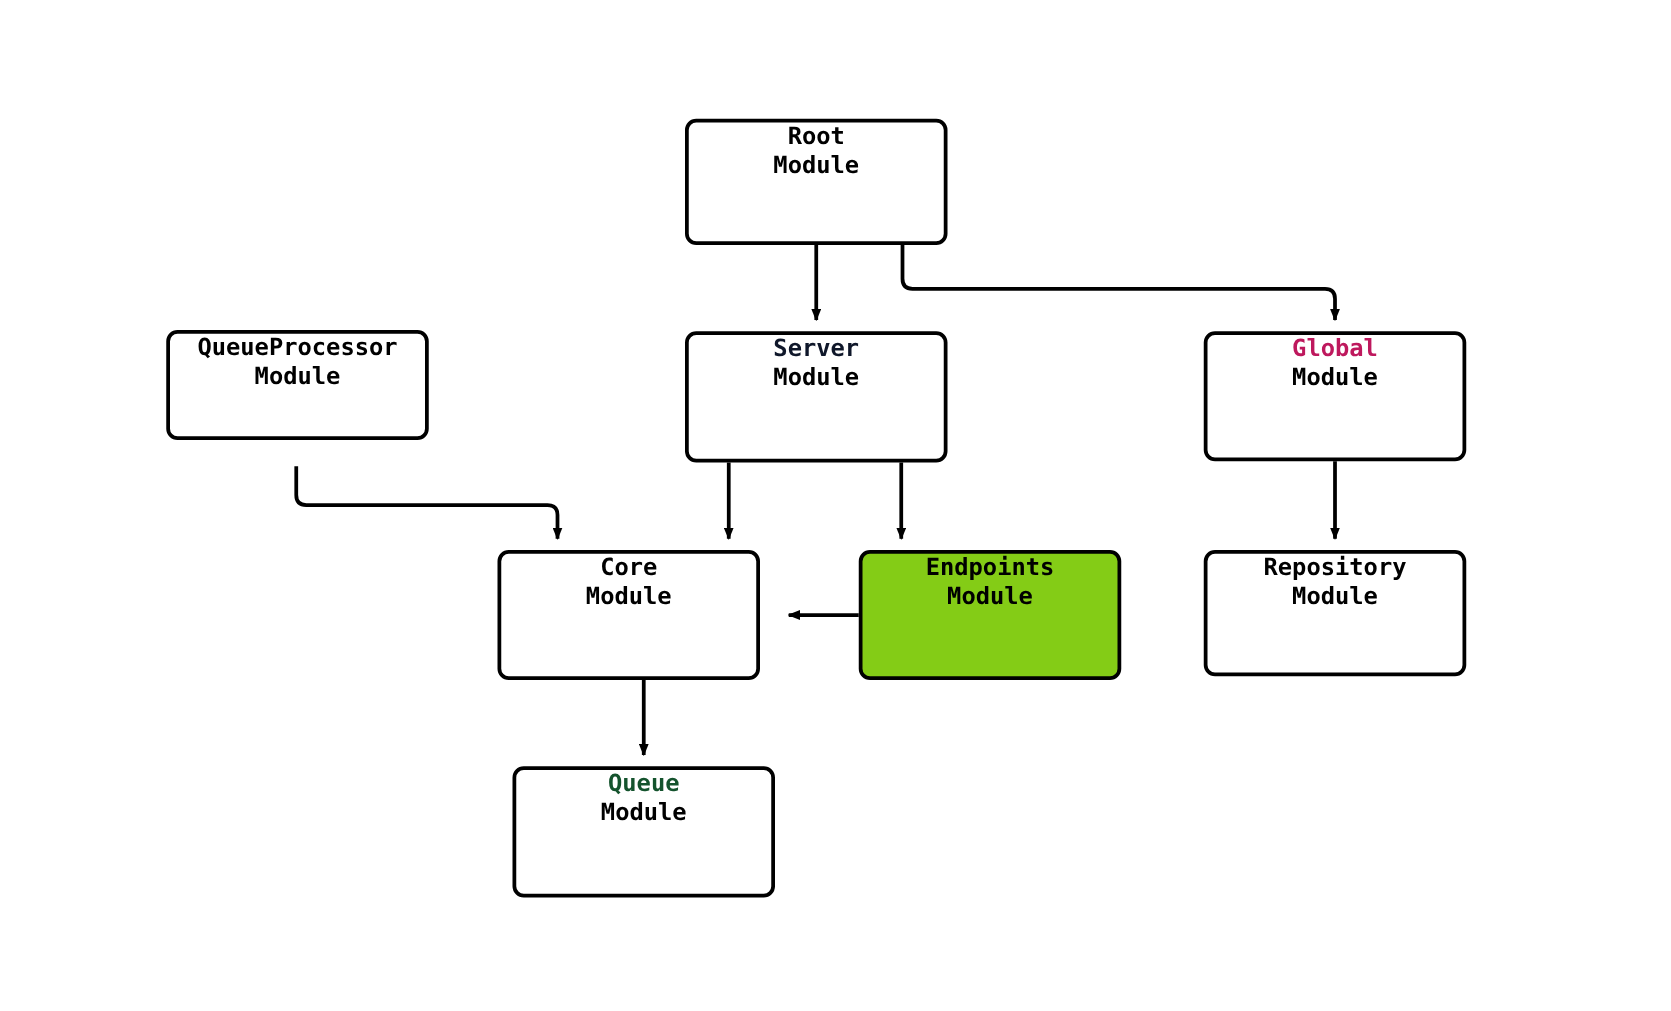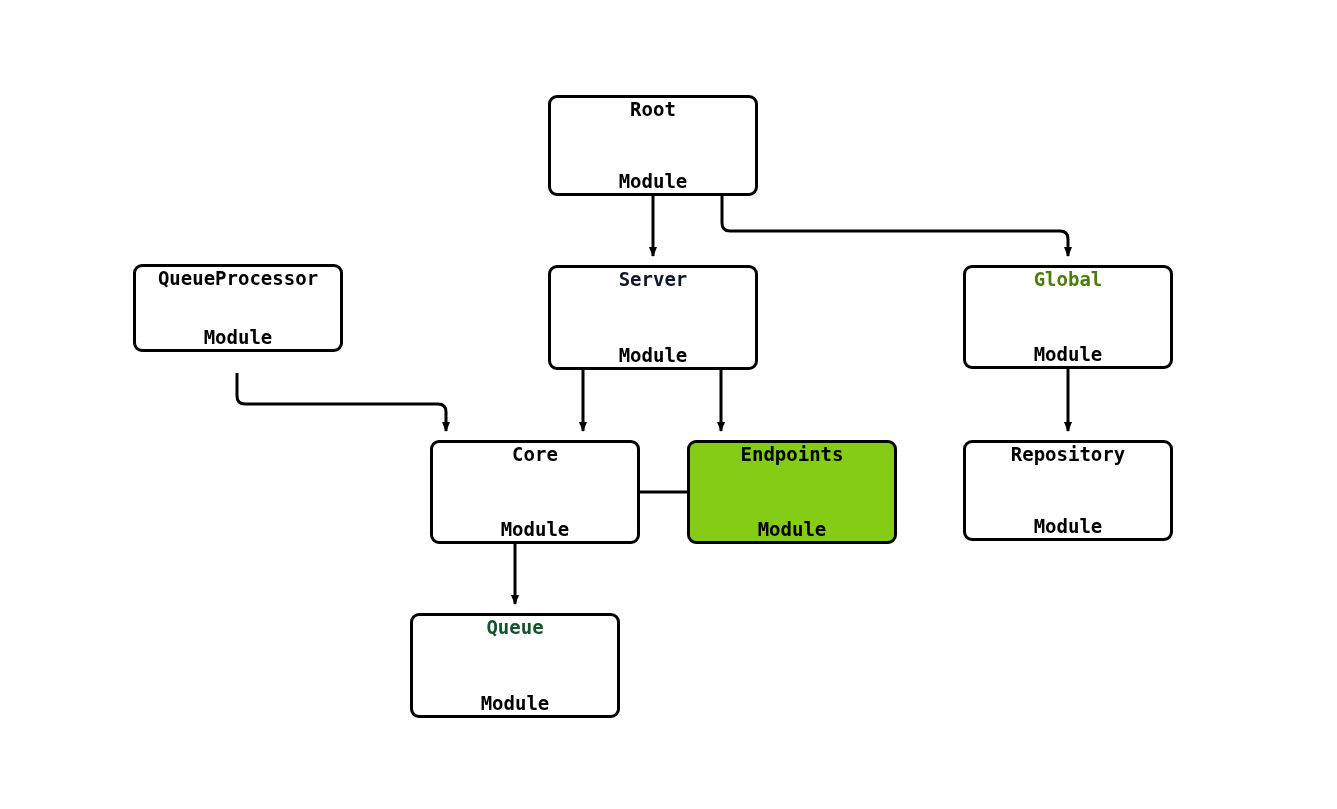--- a/index.html
+++ b/index.html
@@ -29,21 +29,21 @@
   }
   .node {
     position: absolute;
     box-sizing: border-box;
     background: #ffffff;
     border: 3px solid #000000;
     border-radius: 9px;
     display: flex;
     flex-direction: column;
     align-items: center;
-    justify-content: space-between;
+    justify-content: flex-start;
     z-index: 2;
   }
   .node-line {
     font-family: "DejaVu Sans Mono", "Liberation Mono", monospace;
     font-size: 19px;
     font-weight: bold;
     line-height: 23px;
     color: #000000;
     white-space: pre;
     letter-spacing: 0px;
@@ -80,24 +80,24 @@
       </div>
       <div class="node" style="left: 133px; top: 264px; width: 210px; height: 88px; background: rgb(255, 255, 255); border-color: rgb(0, 0, 0); border-width: 3px; border-radius: 9px;">
         <div class="node-line" style="color: rgb(0, 0, 0);">QueueProcessor</div>
         <div class="node-line" style="color: rgb(0, 0, 0);">Module</div>
       </div>
       <div class="node" style="left: 548px; top: 265px; width: 210px; height: 105px; background: rgb(255, 255, 255); border-color: rgb(0, 0, 0); border-width: 3px; border-radius: 9px;">
         <div class="node-line" style="color: #0f172a;">Server</div>
         <div class="node-line" style="color: rgb(0, 0, 0);">Module</div>
       </div>
       <div class="node" style="left: 963px; top: 265px; width: 210px; height: 104px; background: rgb(255, 255, 255); border-color: rgb(0, 0, 0); border-width: 3px; border-radius: 9px;">
-        <div class="node-line" style="color: #4d7c0f;">Global</div>
+        <div class="node-line" style="color: #be185d;">Global</div>
         <div class="node-line" style="color: rgb(0, 0, 0);">Module</div>
       </div>
-      <div class="node" style="left: 430px; top: 440px; width: 210px; height: 104px; background: rgb(255, 255, 255); border-color: rgb(0, 0, 0); border-width: 3px; border-radius: 9px;">
+      <div class="node" style="left: 398px; top: 440px; width: 210px; height: 104px; background: rgb(255, 255, 255); border-color: rgb(0, 0, 0); border-width: 3px; border-radius: 9px;">
         <div class="node-line" style="color: rgb(0, 0, 0);">Core</div>
         <div class="node-line" style="color: rgb(0, 0, 0);">Module</div>
       </div>
       <div class="node" style="left: 687px; top: 440px; width: 210px; height: 104px; background: #84cc16; border-color: rgb(0, 0, 0); border-width: 3px; border-radius: 9px;">
         <div class="node-line" style="color: rgb(0, 0, 0);">Endpoints</div>
         <div class="node-line" style="color: rgb(0, 0, 0);">Module</div>
       </div>
       <div class="node" style="left: 963px; top: 440px; width: 210px; height: 101px; background: rgb(255, 255, 255); border-color: rgb(0, 0, 0); border-width: 3px; border-radius: 9px;">
         <div class="node-line" style="color: rgb(0, 0, 0);">Repository</div>
         <div class="node-line" style="color: rgb(0, 0, 0);">Module</div>

